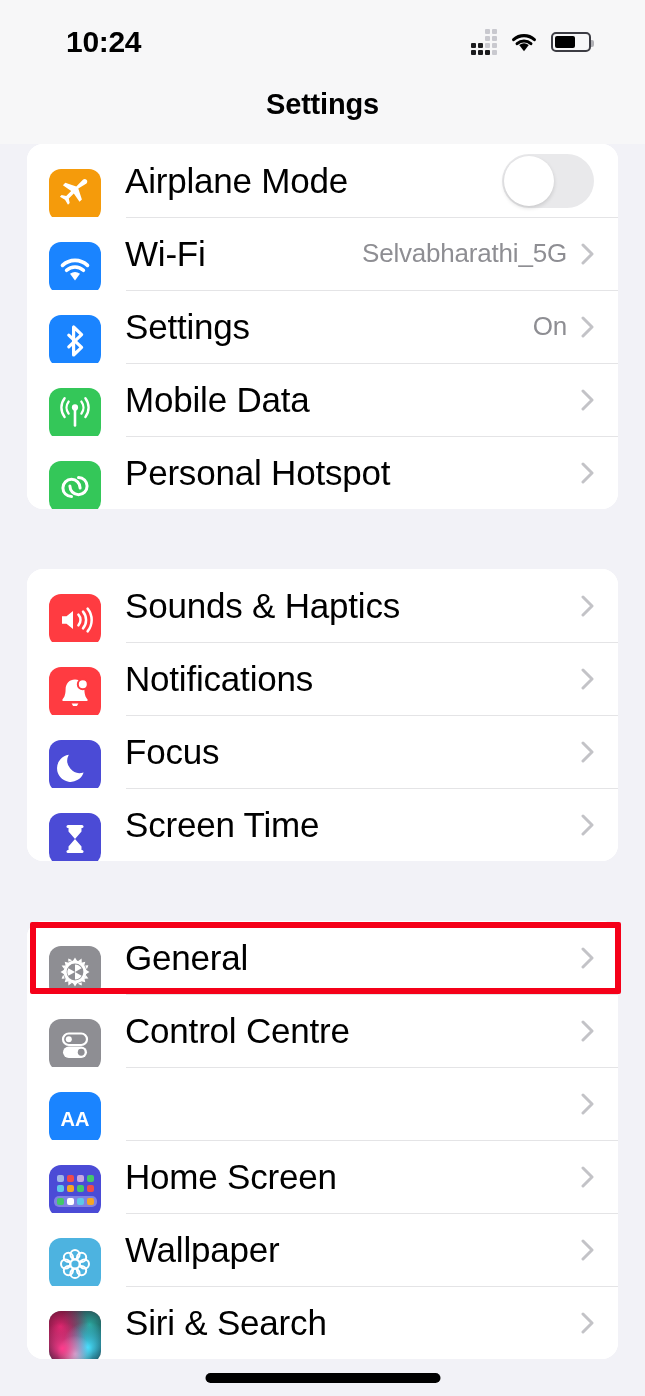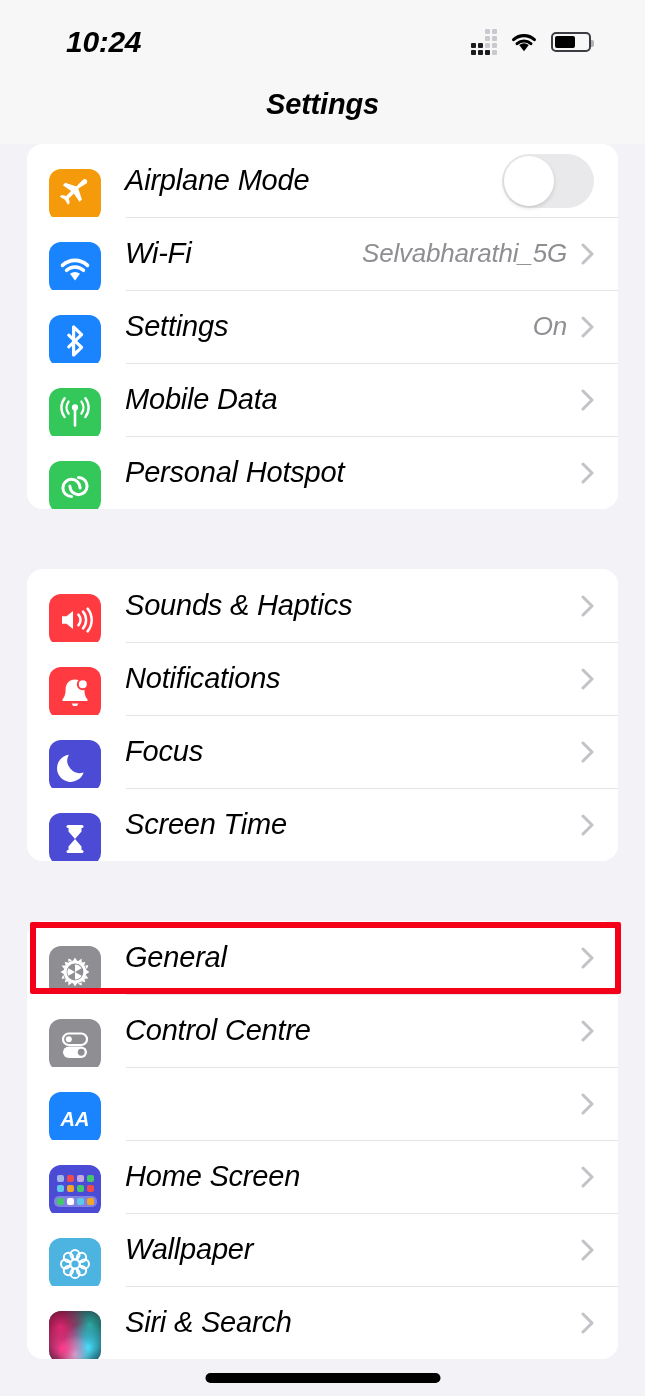--- a/index.html
+++ b/index.html
@@ -15,21 +15,20 @@
     background: #F2F2F7;
     -webkit-font-smoothing: antialiased;
   }
 
   .phone {
     position: relative;
     width: 645px;
     height: 1396px;
     background: #F2F2F7;
     overflow: hidden;
-    font-style: italic;
   }
 
   
   .status-bar {
     position: relative;
     height: 78px;
     background: #F7F7F8;
     display: flex;
     align-items: center;
     justify-content: space-between;
@@ -136,21 +135,21 @@
     flex: 0 0 52px;
     display: flex;
     align-items: center;
     justify-content: center;
     overflow: hidden;
     position: relative;
     margin-top: 28px;
   }
 
   .row-label {
-    font-size: 29px;
+    font-size: 35px;
     color: #000;
     letter-spacing: -0.2px;
     margin-left: 24px;
     white-space: nowrap;
   }
 
   .row-right {
     margin-left: auto;
     display: flex;
     align-items: center;

